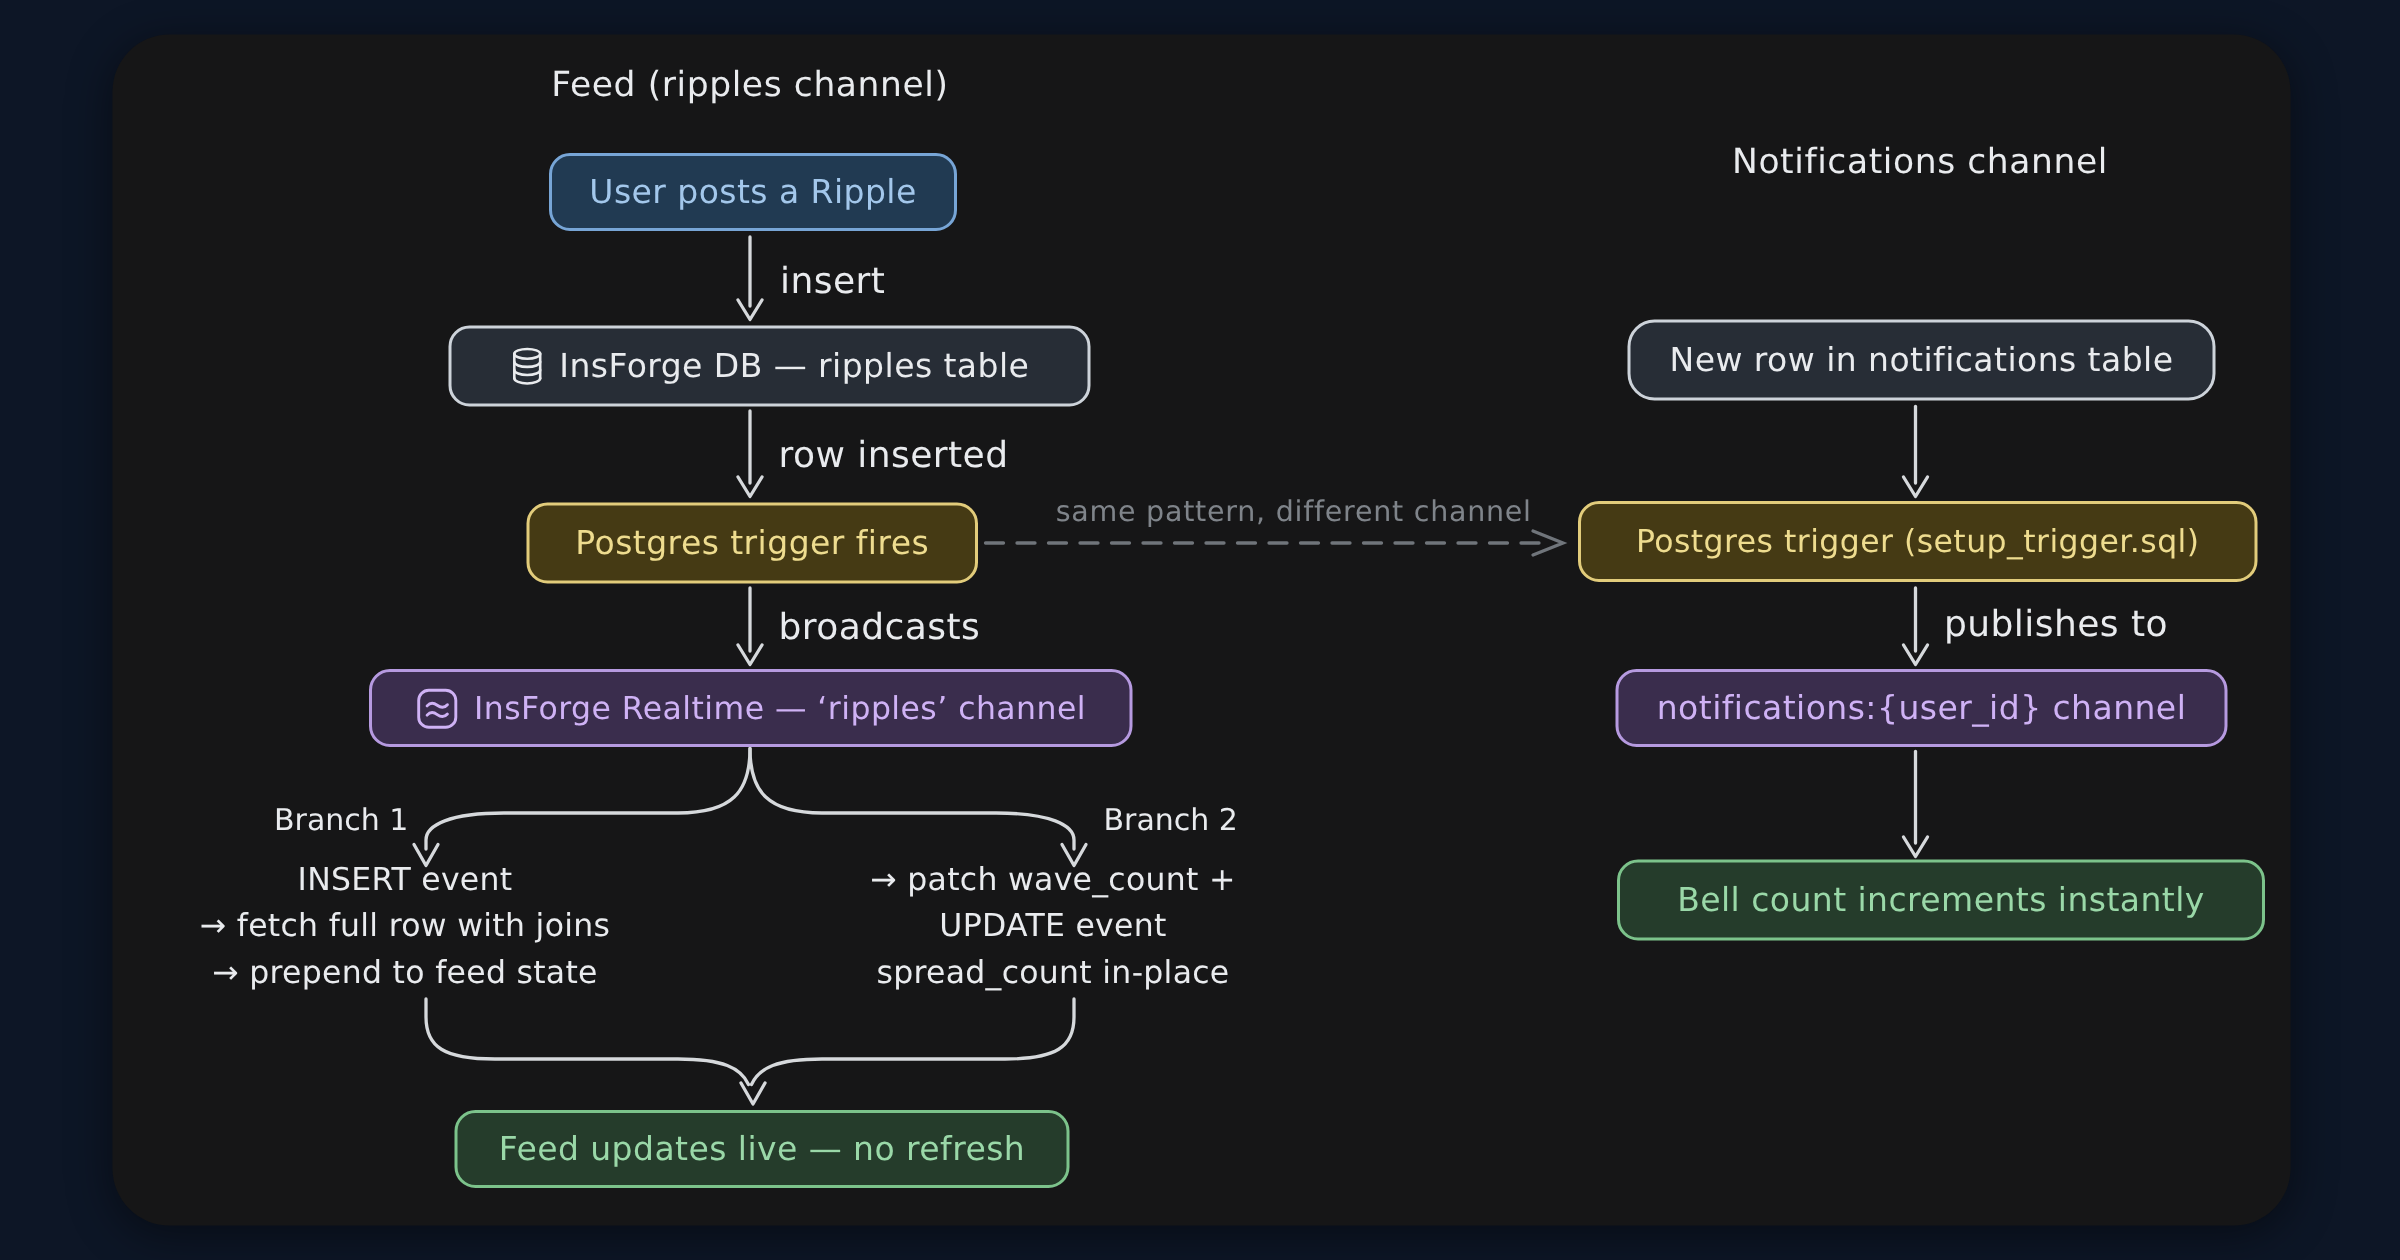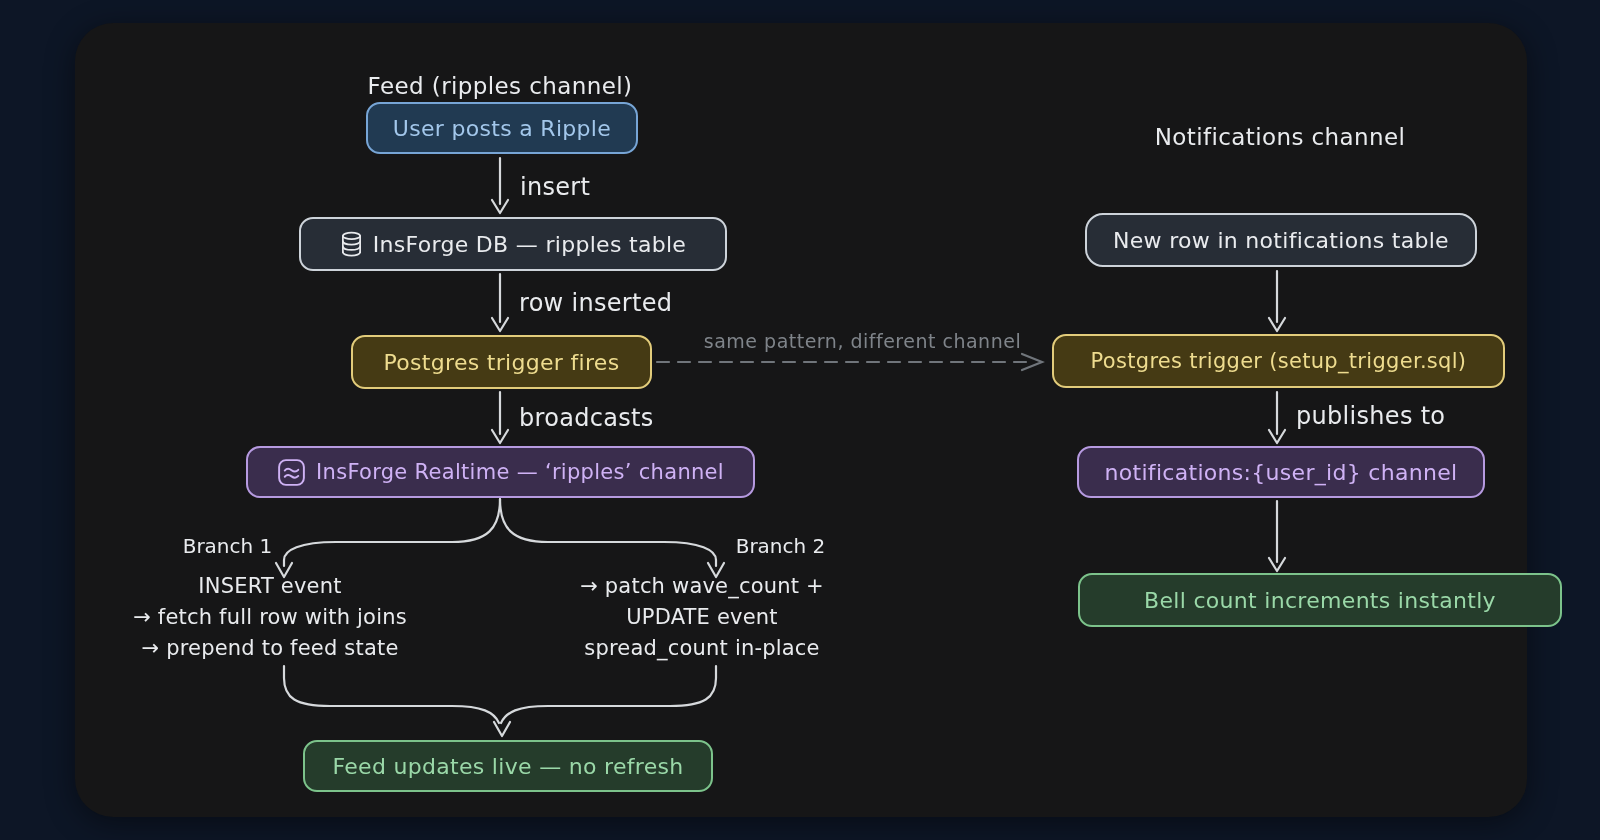--- a/index.html
+++ b/index.html
@@ -15,21 +15,21 @@
     background:var(--panel,#161617);border-radius:38px;
     box-shadow:0 6px 30px rgba(0,0,0,.45);
   }
   svg.edges{position:absolute;left:0;top:0;z-index:1;}
   .edge{stroke:var(--arrow,#d6d9dc);stroke-width:2.2;fill:none;stroke-linecap:round;stroke-linejoin:round;}
   .edge-dashed{stroke:var(--muted,#70757b);stroke-width:2.2;fill:none;stroke-linecap:round;stroke-dasharray:12 9;}
   .edge-dashed-head{stroke:var(--muted,#70757b);stroke-width:2.2;fill:none;stroke-linecap:round;}
 
   .col-title{
     position:absolute;z-index:2;text-align:center;
-    color:var(--text,#e9ebee);font-size:23px;letter-spacing:.4px;white-space:nowrap;margin-top:29px;
+    color:var(--text,#e9ebee);font-size:23px;letter-spacing:.4px;white-space:nowrap;
   }
   .node{
     position:absolute;z-index:2;box-sizing:border-box;
     display:flex;align-items:center;justify-content:center;gap:10px;
     border-radius:14px;border:2.4px solid;white-space:nowrap;
     font-size:22px;letter-spacing:.3px;
   }
   .node .icon{display:flex;align-items:center;}
   .node-blue  {background:var(--blue-fill,#213a52);  border-color:var(--blue-border,#77a5d6);  color:var(--blue-text,#a3c7eb);}
   .node-slate {background:var(--slate-fill,#272d36); border-color:var(--slate-border,#cdd3da); color:var(--slate-text,#e9ebee);}
@@ -180,16 +180,16 @@
   <div class="node node-gold" style="left:1052px;top:334px;width:453px;height:54px;font-size:21px;">
     <span>Postgres trigger (setup_trigger.sql)</span>
   </div>
 
   <div class="edge-label" style="left:1296px;top:402px;">publishes to</div>
 
   <div class="node node-purple" style="left:1077px;top:446px;width:408px;height:52px;">
     <span>notifications:{user_id} channel</span>
   </div>
 
-  <div class="node node-green" style="left:1078px;top:573px;width:484px;height:54px;">
+  <div class="node node-green" style="left:1078px;top:573px;width:432px;height:54px;">
     <span>Bell count increments instantly</span>
   </div>
 </div>
 
 </body></html>

